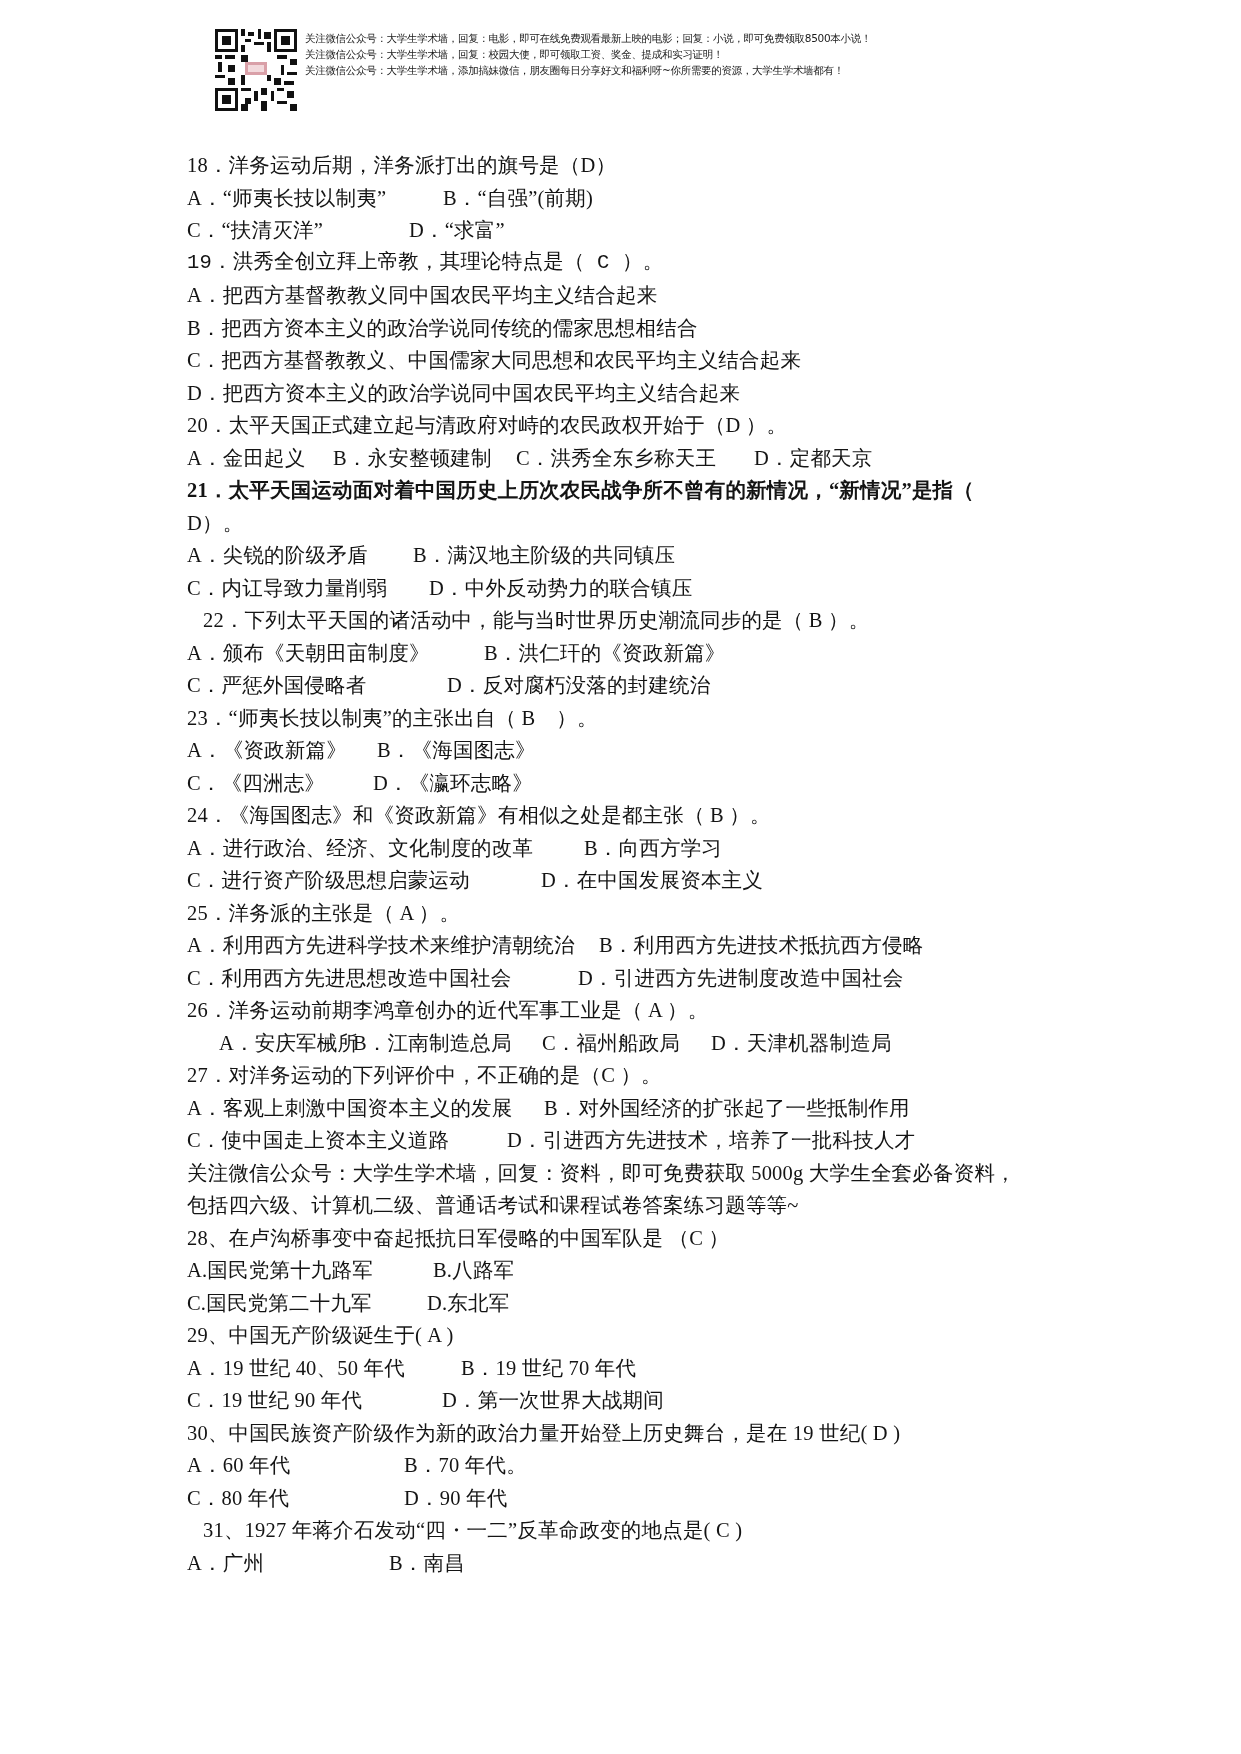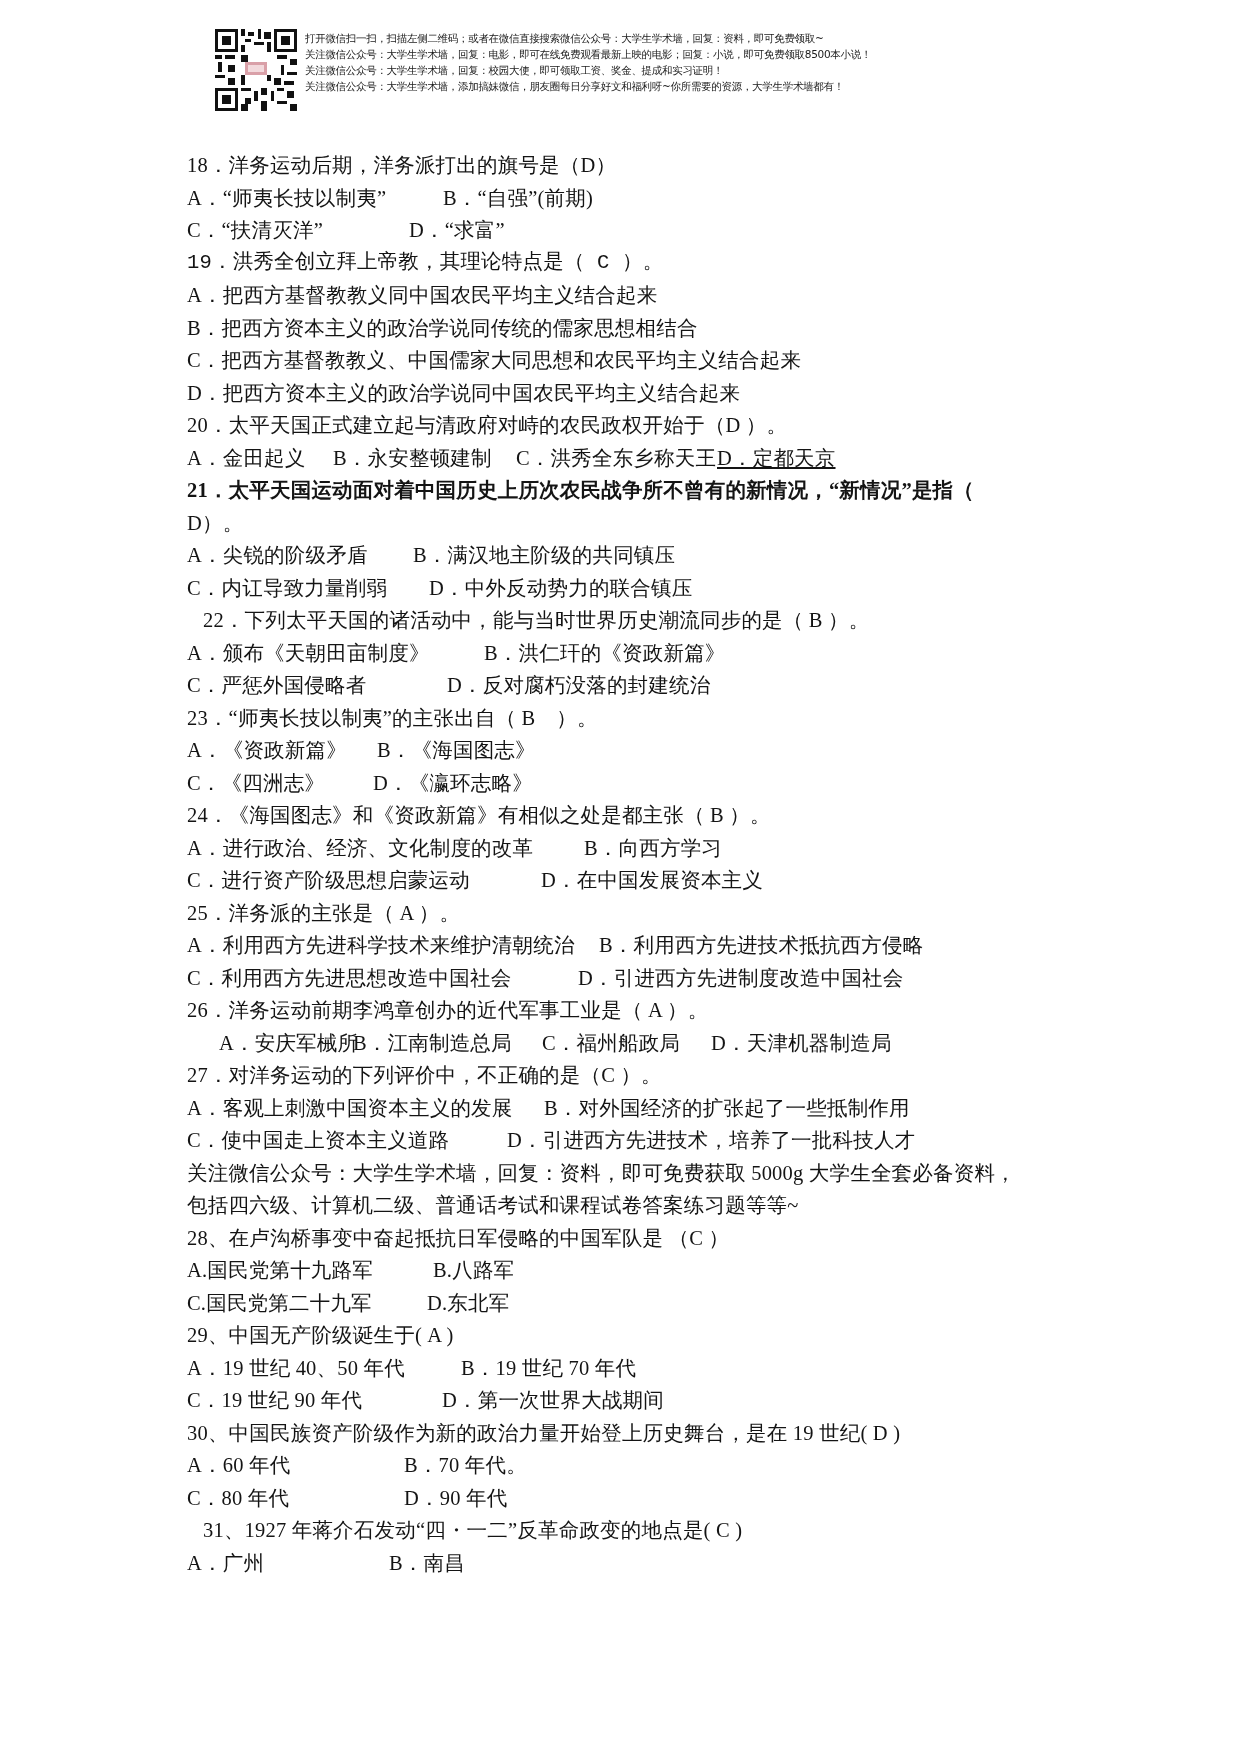--- a/index.html
+++ b/index.html
@@ -62,21 +62,20 @@
         <rect x="23" y="23" width="2" height="2"></rect>
         <rect x="8" y="23" width="2" height="2"></rect>
         <rect x="14" y="22" width="2" height="3"></rect>
       <rect x="8" y="14" width="1" height="3"></rect>
         <rect x="16" y="14" width="1" height="2"></rect>
     </g>
     <rect x="9" y="10" width="7" height="4" fill="#d9a0a8"></rect>
     <rect x="10" y="11" width="5" height="2" fill="#f2d9dc"></rect>
   </svg>
   <div class="promo-lines">
-    <div>打开微信扫一扫，扫描左侧二维码；或者在微信直接搜索微信公众号：大学生学术墙，回复：资料，即可免费领取~</div>
     <div>关注微信公众号：大学生学术墙，回复：电影，即可在线免费观看最新上映的电影；回复：小说，即可免费领取8500本小说！</div>
     <div>关注微信公众号：大学生学术墙，回复：校园大使，即可领取工资、奖金、提成和实习证明！</div>
     <div>关注微信公众号：大学生学术墙，添加搞妹微信，朋友圈每日分享好文和福利呀~你所需要的资源，大学生学术墙都有！</div>
   </div>
 </div>
 
 <div class="content" id="content">
     <div class="line" style="top: 149px;">
       <span class="seg" style="left: 0px;">18．洋务运动后期，洋务派打出的旗号是（D）</span>
     </div>
@@ -103,21 +102,21 @@
     <div class="line" style="top: 376.5px;">
       <span class="seg" style="left: 0px;">D．把西方资本主义的政治学说同中国农民平均主义结合起来</span>
     </div>
     <div class="line" style="top: 409px;">
       <span class="seg" style="left: 0px;">20．太平天国正式建立起与清政府对峙的农民政权开始于（D ）。</span>
     </div>
     <div class="line" style="top: 441.5px;">
       <span class="seg" style="left: 0px;">A．金田起义</span>
       <span class="seg" style="left: 146px;">B．永安整顿建制</span>
       <span class="seg" style="left: 329px;">C．洪秀全东乡称天王</span>
-      <span class="seg" style="left: 530px; text-decoration: underline;">D．定都天京</span>
+      <span class="seg" style="left: 567px;">D．定都天京</span>
     </div>
     <div class="line" style="top: 474px;">
       <span class="seg" style="left: 0px; font-weight: bold;">21．太平天国运动面对着中国历史上历次农民战争所不曾有的新情况，“新情况”是指（</span>
     </div>
     <div class="line" style="top: 506.5px;">
       <span class="seg" style="left: 0px;">D）。</span>
     </div>
     <div class="line" style="top: 539px;">
       <span class="seg" style="left: 0px;">A．尖锐的阶级矛盾</span>
       <span class="seg" style="left: 226px;">B．满汉地主阶级的共同镇压</span>

